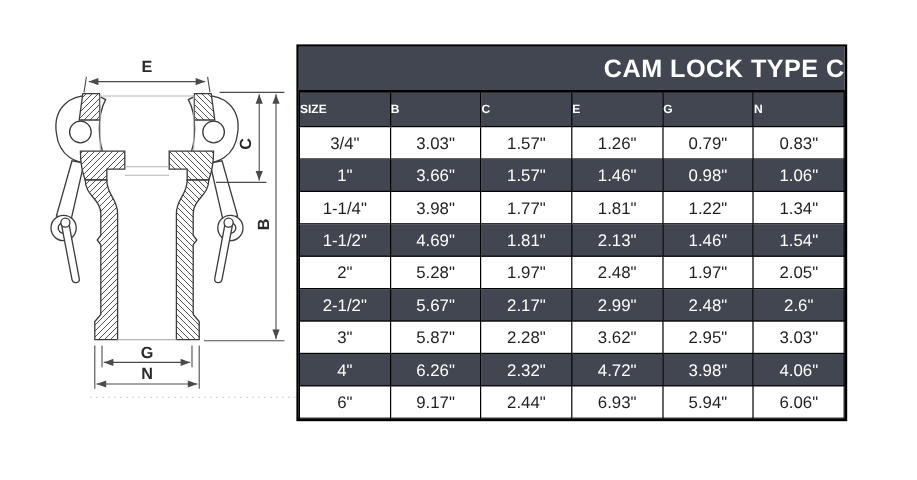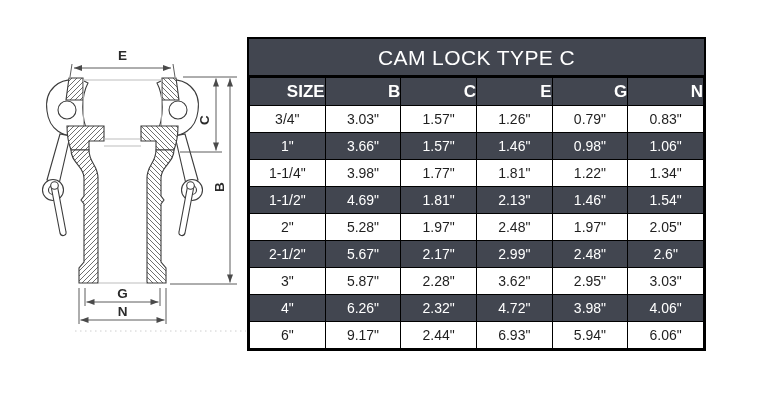--- a/index.html
+++ b/index.html
@@ -8,29 +8,29 @@
 
   .diagram-wrap { position: absolute; left: 0; top: 0; width: 250px; height: 400px; }
 
   .spec-table {
     position: absolute; left: 247px; top: 37px; width: 459px;
     border: 2px solid var(--border, #000); background: #fff;
     box-sizing: border-box;
   }
   .table-title {
     background: var(--dark, #424650); color: var(--text-light, #fff);
-    font-size: 21px; font-weight: 400; letter-spacing: 0.4px;
-    text-align: center; height: 36px; line-height: 37px;
+    font-size: 21px; font-weight: 700; letter-spacing: 0.4px;
+    text-align: right; height: 36px; line-height: 37px;
     border-bottom: 2px solid var(--border, #000);
   }
   table { border-collapse: collapse; width: 100%; table-layout: fixed; }
   th {
     background: var(--dark, #424650); color: var(--text-light, #fff);
-    font-size: 17px; font-weight: 600; height: 27px;
-    border: 1.5px solid var(--border, #000); padding: 0; text-align: right;
+    font-size: 10px; font-weight: 600; height: 27px;
+    border: 1.5px solid var(--border, #000); padding: 0; text-align: left;
   }
   td {
     text-align: center; font-size: 14px; height: 26px;
     border: 1.5px solid var(--border, #000); padding: 0;
   }
   tr.light td { background: #ffffff; color: var(--text-dark, #1f1f1f); }
   tr.dark  td { background: var(--dark, #424650); color: var(--text-light, #fff); }
 
   svg text { font-family: "Liberation Sans", sans-serif; fill: #2a2a2a; }
 </style>

